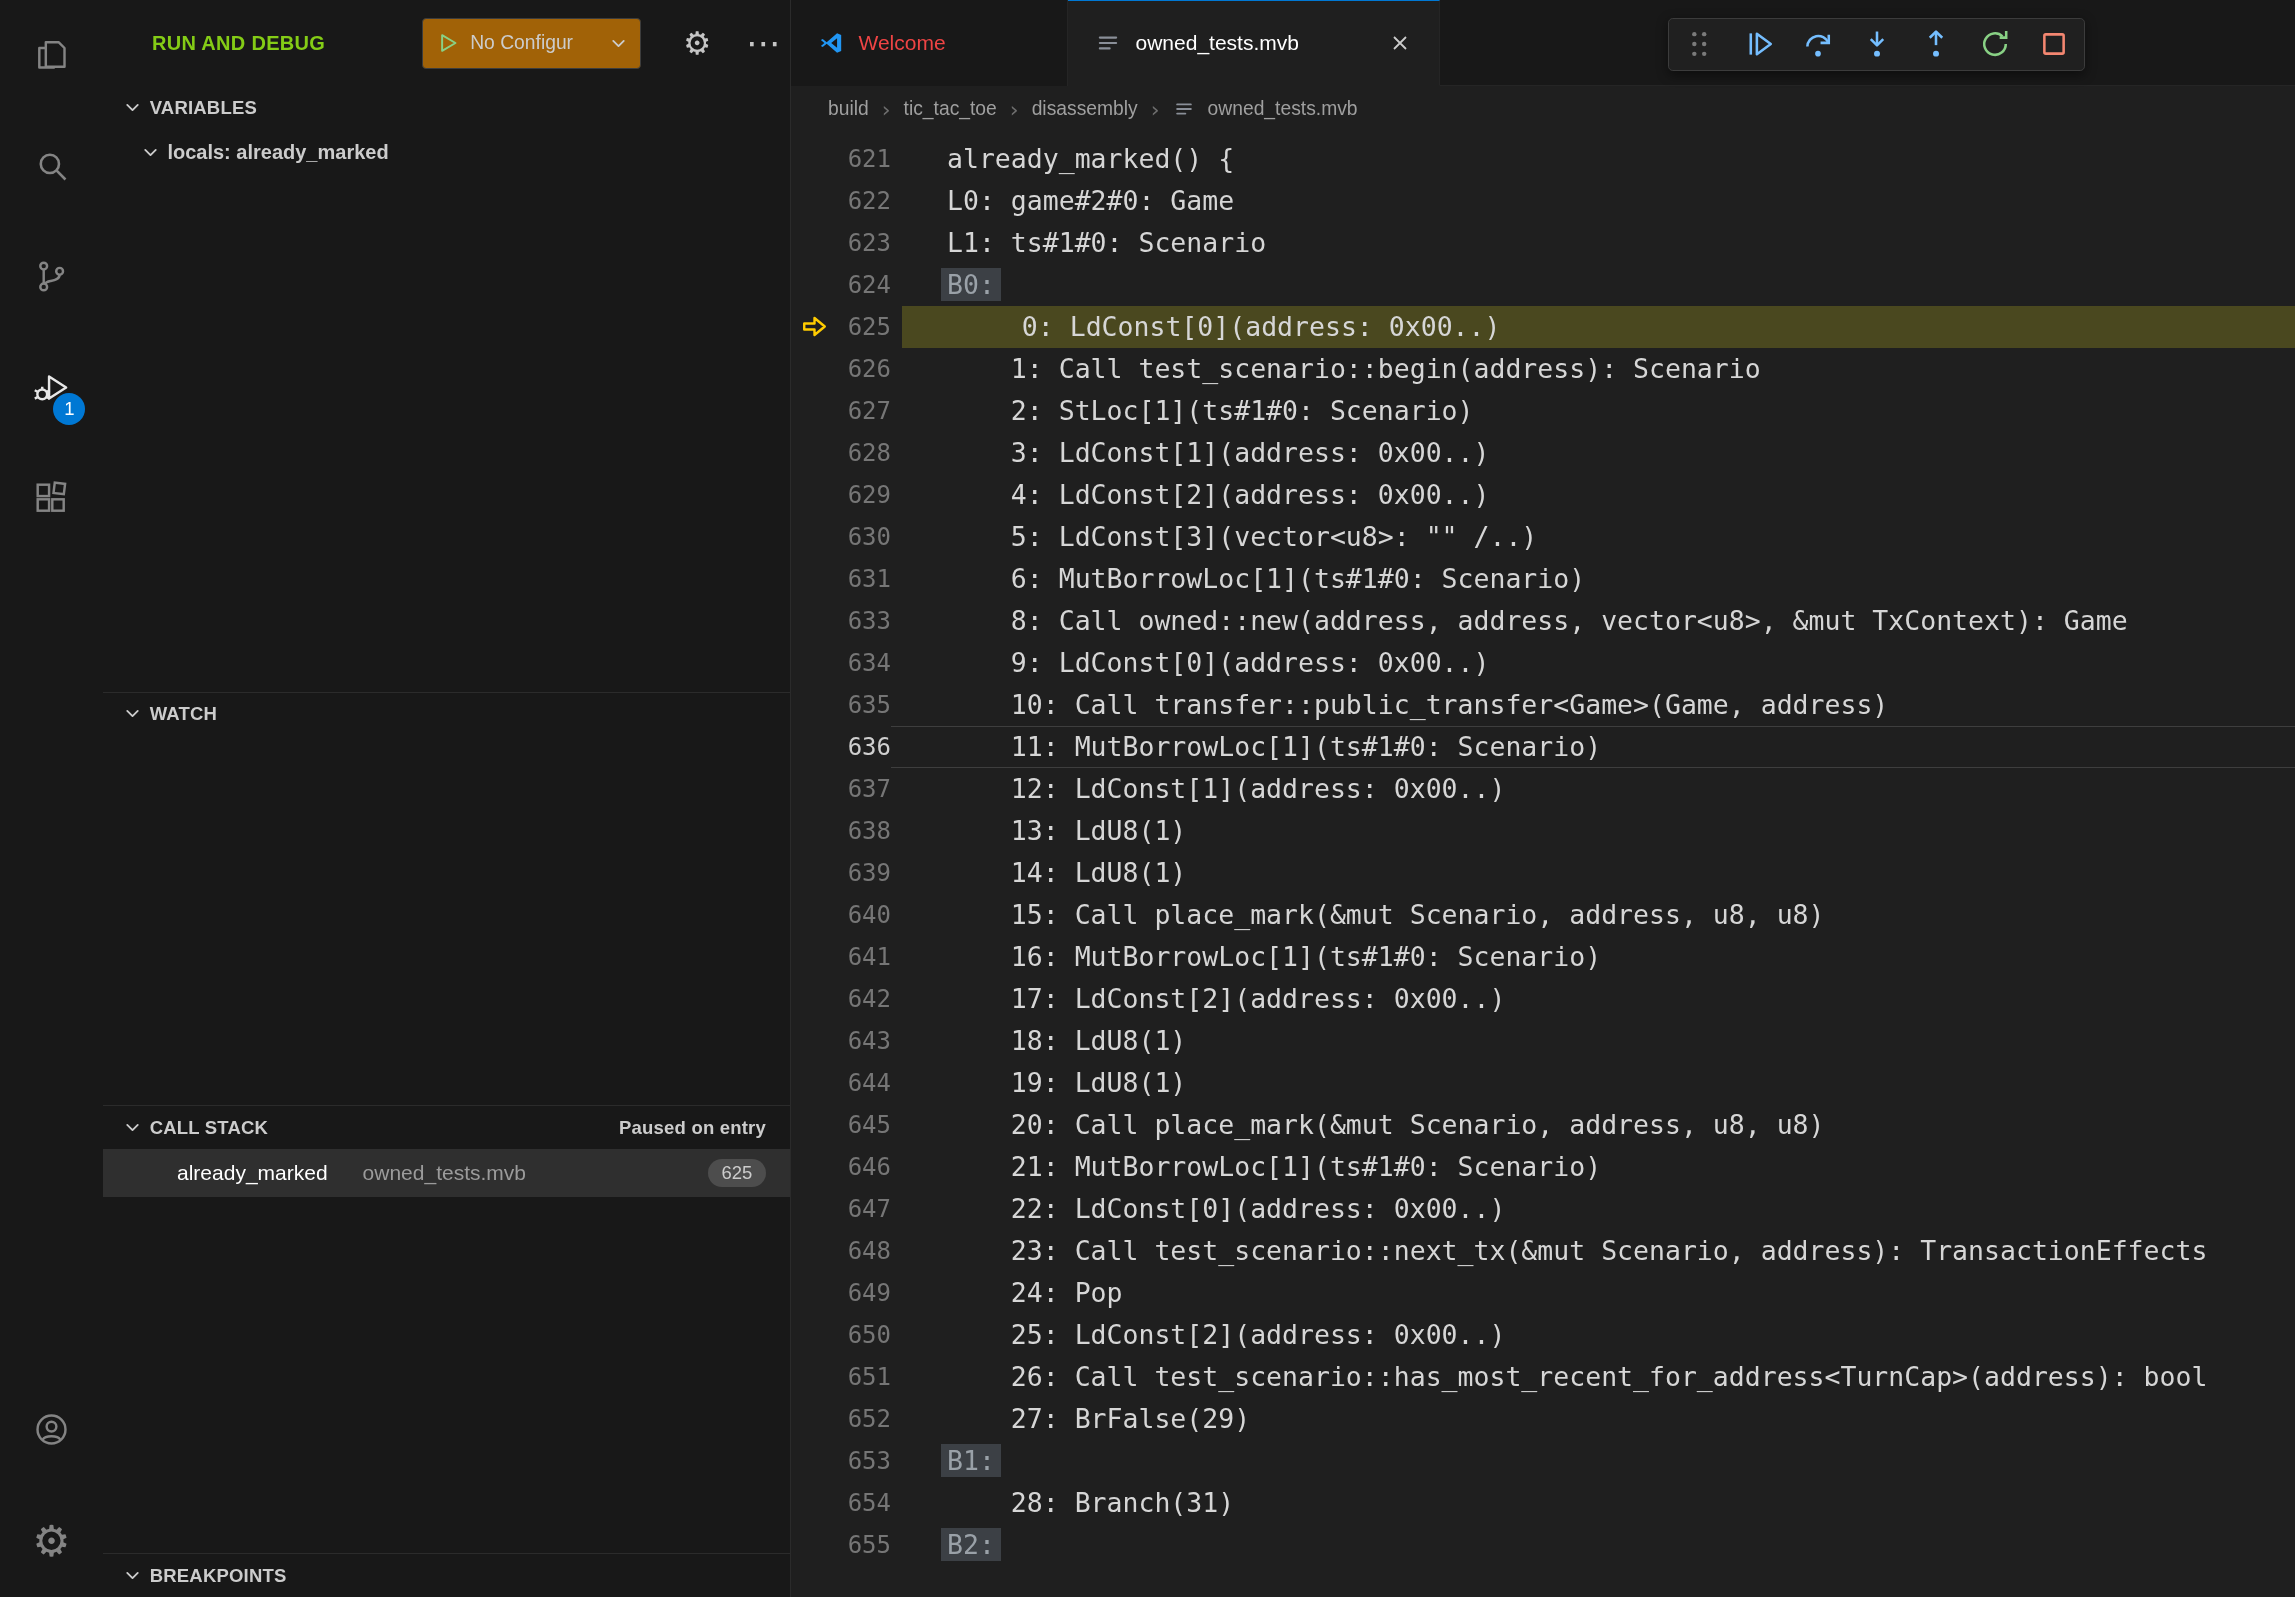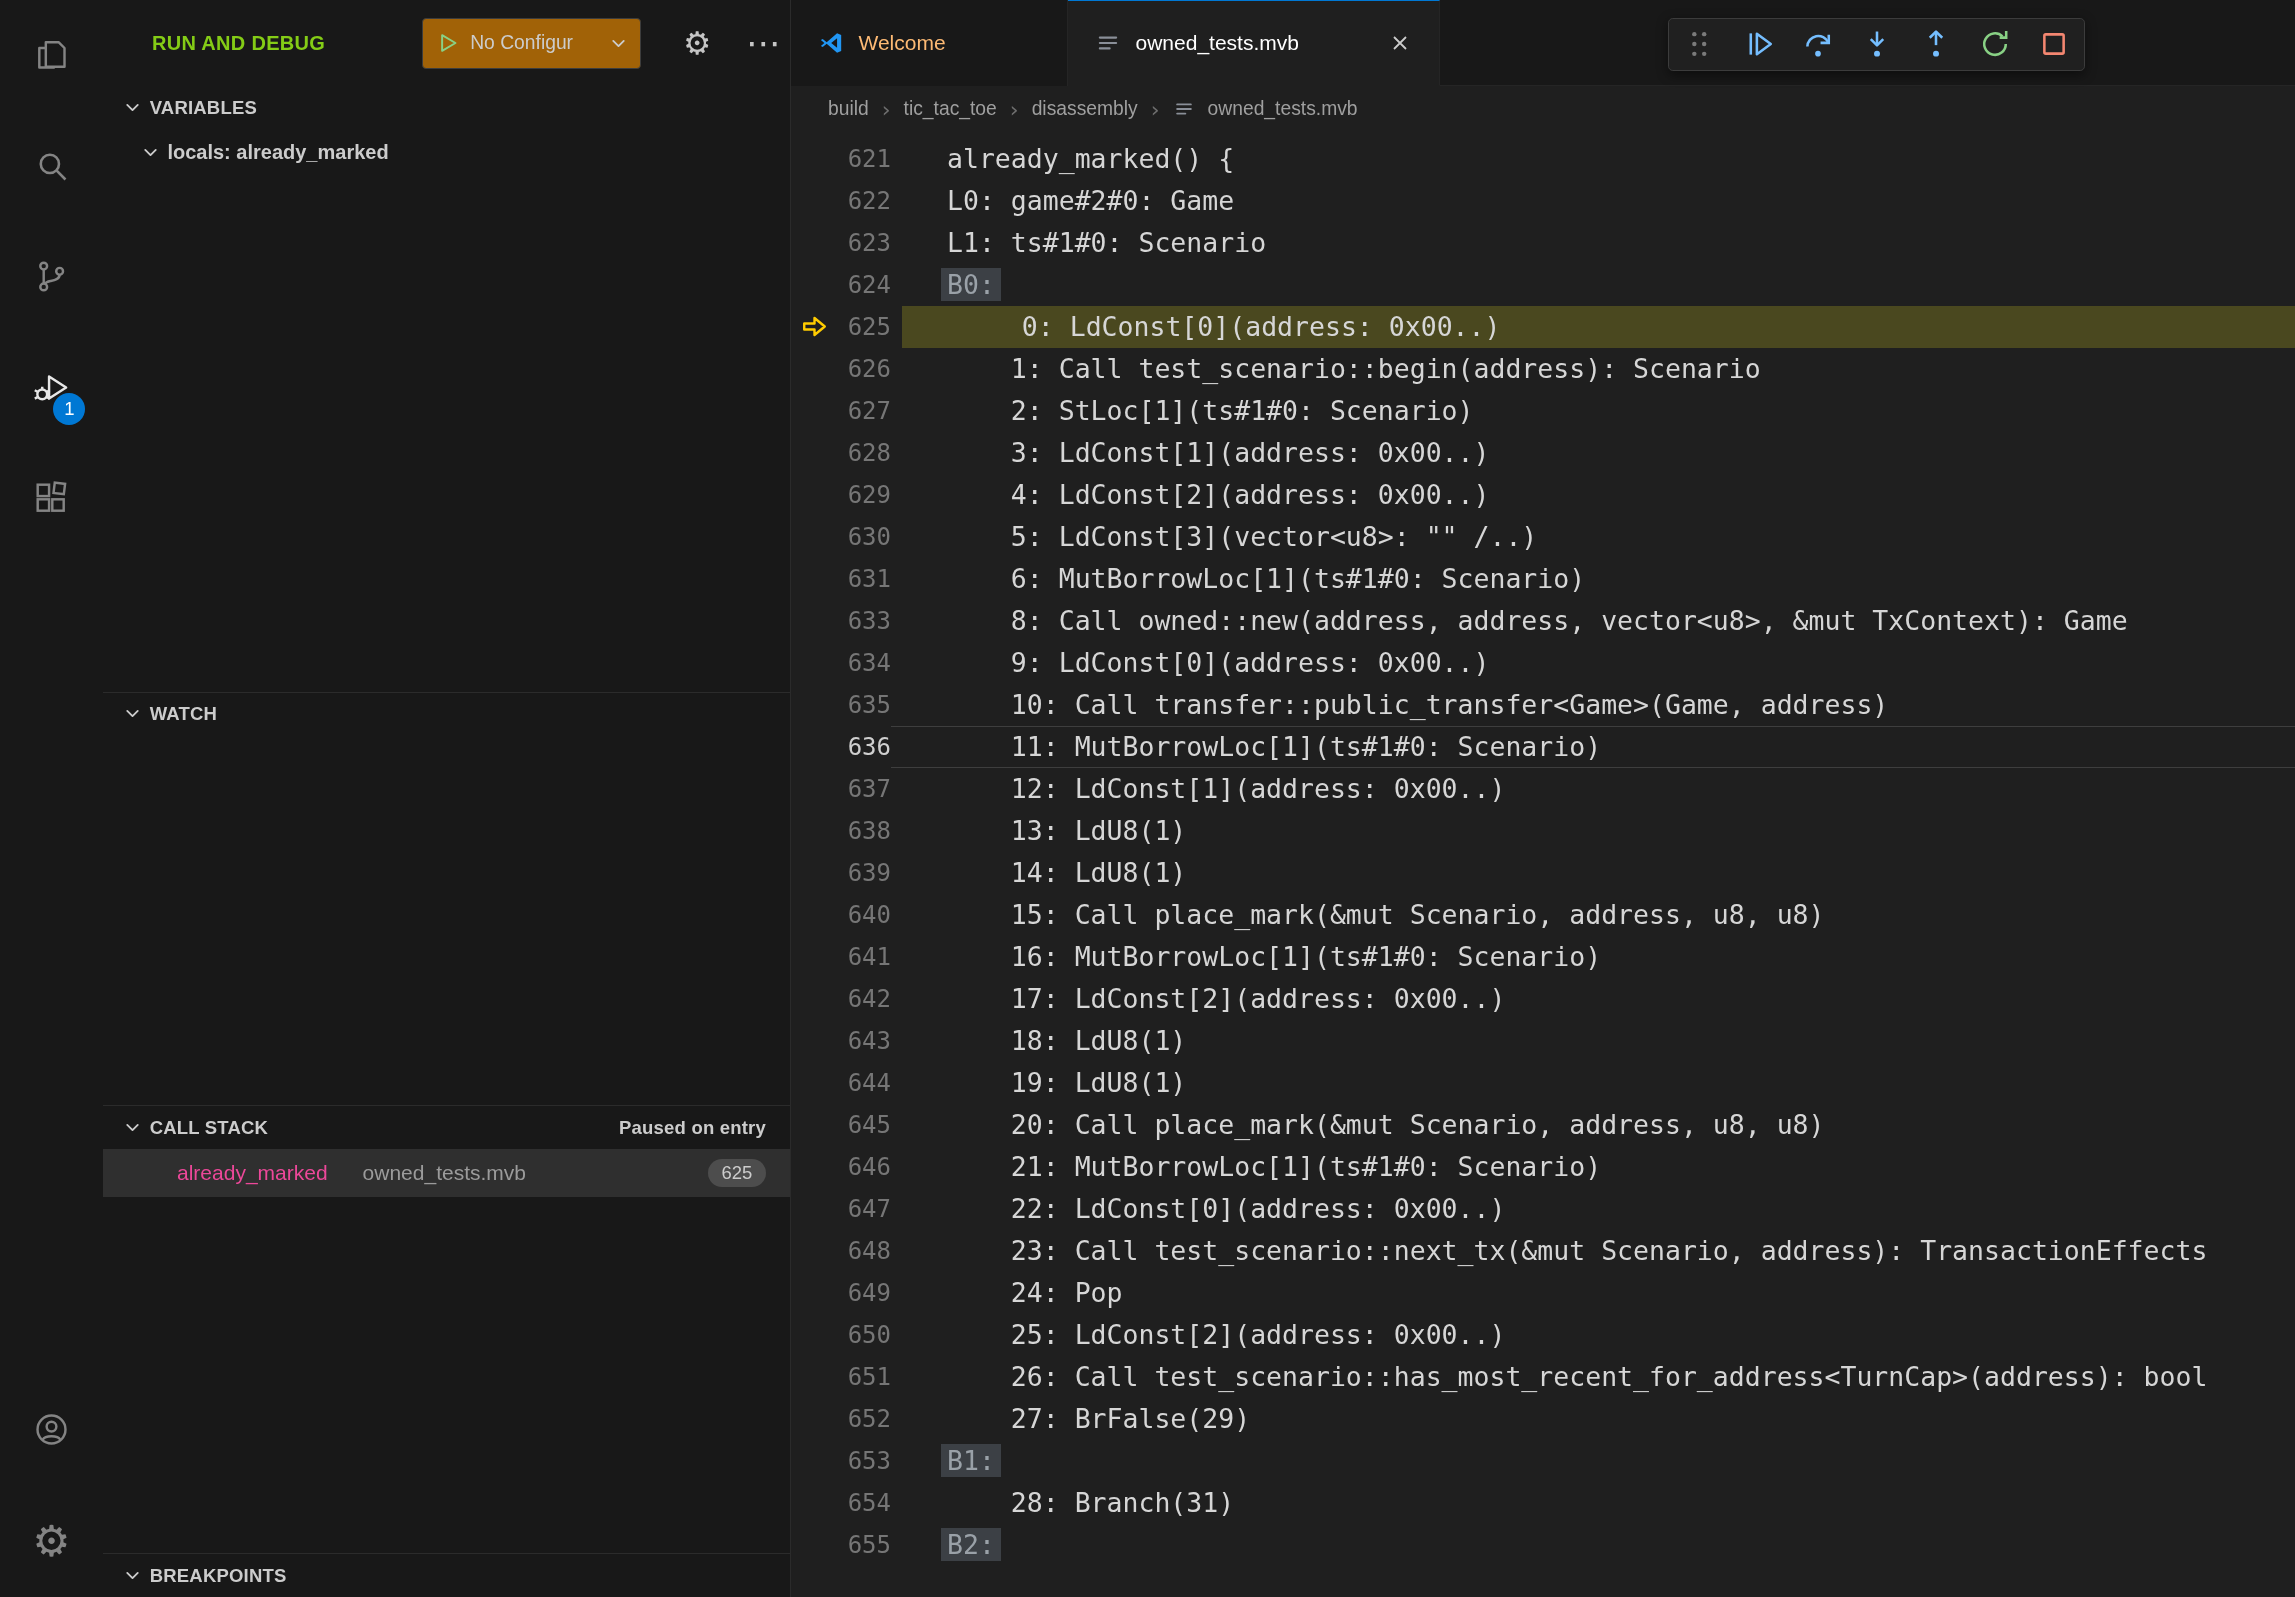--- a/index.html
+++ b/index.html
@@ -62,36 +62,36 @@
     padding-left:37px; font-size:20px; font-weight:600; color:#cccccc; cursor:pointer;
   }
   .spacer-var { flex:640; }
   .spacer-watch { flex:459; }
   .spacer-cs { flex:442; }
 
   .frame-row {
     height:48px; flex:none; display:flex; align-items:center;
     padding:0 24px 0 74px; background:#2f2f2f; cursor:pointer;
   }
-  .frame-name { font-size:21px; color:#ec4899; }
+  .frame-name { font-size:21px; color:#ffffff; }
   .frame-file { font-size:21px; color:#9b9b9b; margin-left:35px; }
   .frame-line-badge {
     margin-left:auto; background:#4d4d4d; color:#cccccc;
     font-size:18.5px; padding:3.2px 13.7px; border-radius:16px;
   }
 
   
   .editor { flex:1; display:flex; flex-direction:column; background:#1f1f1f; overflow:hidden; }
 
   .tab-bar { height:86px; flex:none; background:#181818; display:flex; position:relative; border-bottom:0.8px solid #252525; }
   .tab {
     height:86px; display:flex; align-items:center; padding:0 27px; gap:14.5px;
     background:#181818; border-right:0.8px solid #252525; cursor:pointer;
   }
-  .tab-label { font-size:21px; color:#fdba74; white-space:nowrap; }
+  .tab-label { font-size:21px; color:#ef4444; white-space:nowrap; }
   .tab.active { background:#1f1f1f; border-top:1.6px solid #0078d4; border-bottom:0.8px solid #1f1f1f; margin-bottom:-0.8px; }
   .tab.active .tab-label { color:#ffffff; }
   .tab-welcome { width:277px; }
   .tab-owned { width:372px; }
   .tab-icon { width:26px; height:26px; flex:none; }
   .file-lines-icon { color:#8a8f98; }
   .tab-close { width:24px; height:24px; margin-left:auto; color:#cccccc; cursor:pointer; }
   .tab-close svg { width:24px; height:24px; }
 
   .debug-toolbar {

